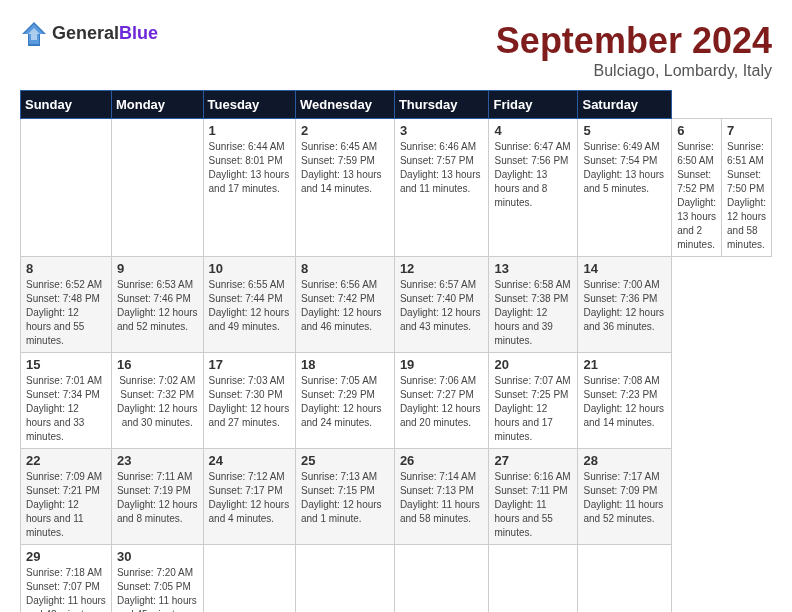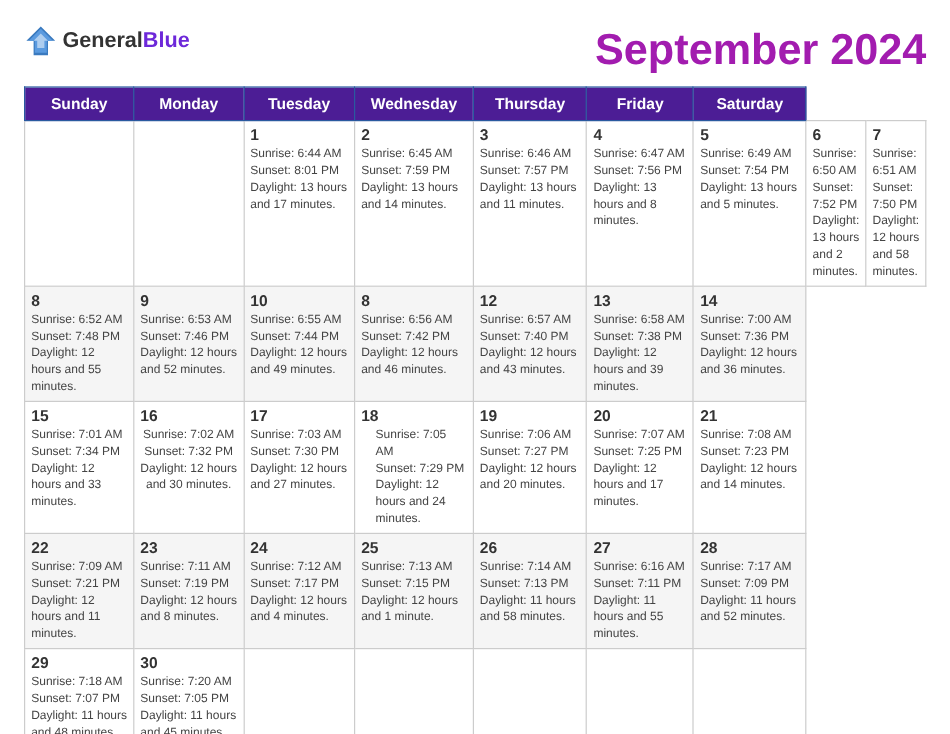--- a/index.html
+++ b/index.html
@@ -39,36 +39,36 @@
       width: 28px;
       height: 28px;
       margin-right: 4px;
     }
     .title-area {
       text-align: right;
     }
     .month-title {
       font-size: 36px;
       font-weight: bold;
-      color: #a21caf;
+      color: #7f1d1d;
     }
     .location-title {
       font-size: 16px;
       color: #555;
     }
     .calendar {
       width: 100%;
       border-collapse: collapse;
       font-size: 11px;
     }
     .calendar th {
-      background: #4c1d95;
+      background: #0f172a;
       color: #fff;
       padding: 6px 4px;
-      text-align: center;
+      text-align: left;
       font-size: 13px;
       border: 1px solid #2a5a9f;
     }
     .calendar td {
       border: 1px solid #ccc;
       padding: 4px 5px;
       vertical-align: top;
       width: calc(100% / 7);
       min-height: 80px;
       background: #fff;
@@ -102,20 +102,21 @@
       <polygon points="14,4 24,14 19,14 19,24 9,24 9,14 4,14" fill="#5a9adf"></polygon>
       <polygon points="14,8 20,14 17,14 17,20 11,20 11,14 8,14" fill="#fff" opacity="0.5"></polygon>
     </svg>
     <div class="logo-text">
       <span class="logo-general">General</span>
       <span class="logo-blue">Blue</span>
     </div>
   </div>
   <div class="title-area">
     <div class="month-title">September 2024</div>
+    <div class="location-title">Bulciago, Lombardy, Italy</div>
   </div>
 </div>
 
 <table class="calendar">
   <thead>
     <tr>
     <th>Sunday</th>
         <th>Monday</th>
         <th>Tuesday</th>
         <th>Wednesday</th>
@@ -229,21 +230,21 @@
 Daylight: 12 hours and 30 minutes.</div>
         </td>
         <td>
           <span class="day-number">17</span>
           <div class="day-info" style="white-space: pre-line;">Sunrise: 7:03 AM
 Sunset: 7:30 PM
 Daylight: 12 hours and 27 minutes.</div>
         </td>
         <td>
           <span class="day-number">18</span>
-          <div class="day-info" style="white-space: pre-line; margin-left: 12px;">Sunrise: 7:05 AM
+          <div class="day-info" style="white-space: pre-line;">Sunrise: 7:05 AM
 Sunset: 7:29 PM
 Daylight: 12 hours and 24 minutes.</div>
         </td>
         <td>
           <span class="day-number">19</span>
           <div class="day-info" style="white-space: pre-line;">Sunrise: 7:06 AM
 Sunset: 7:27 PM
 Daylight: 12 hours and 20 minutes.</div>
         </td>
         <td>

